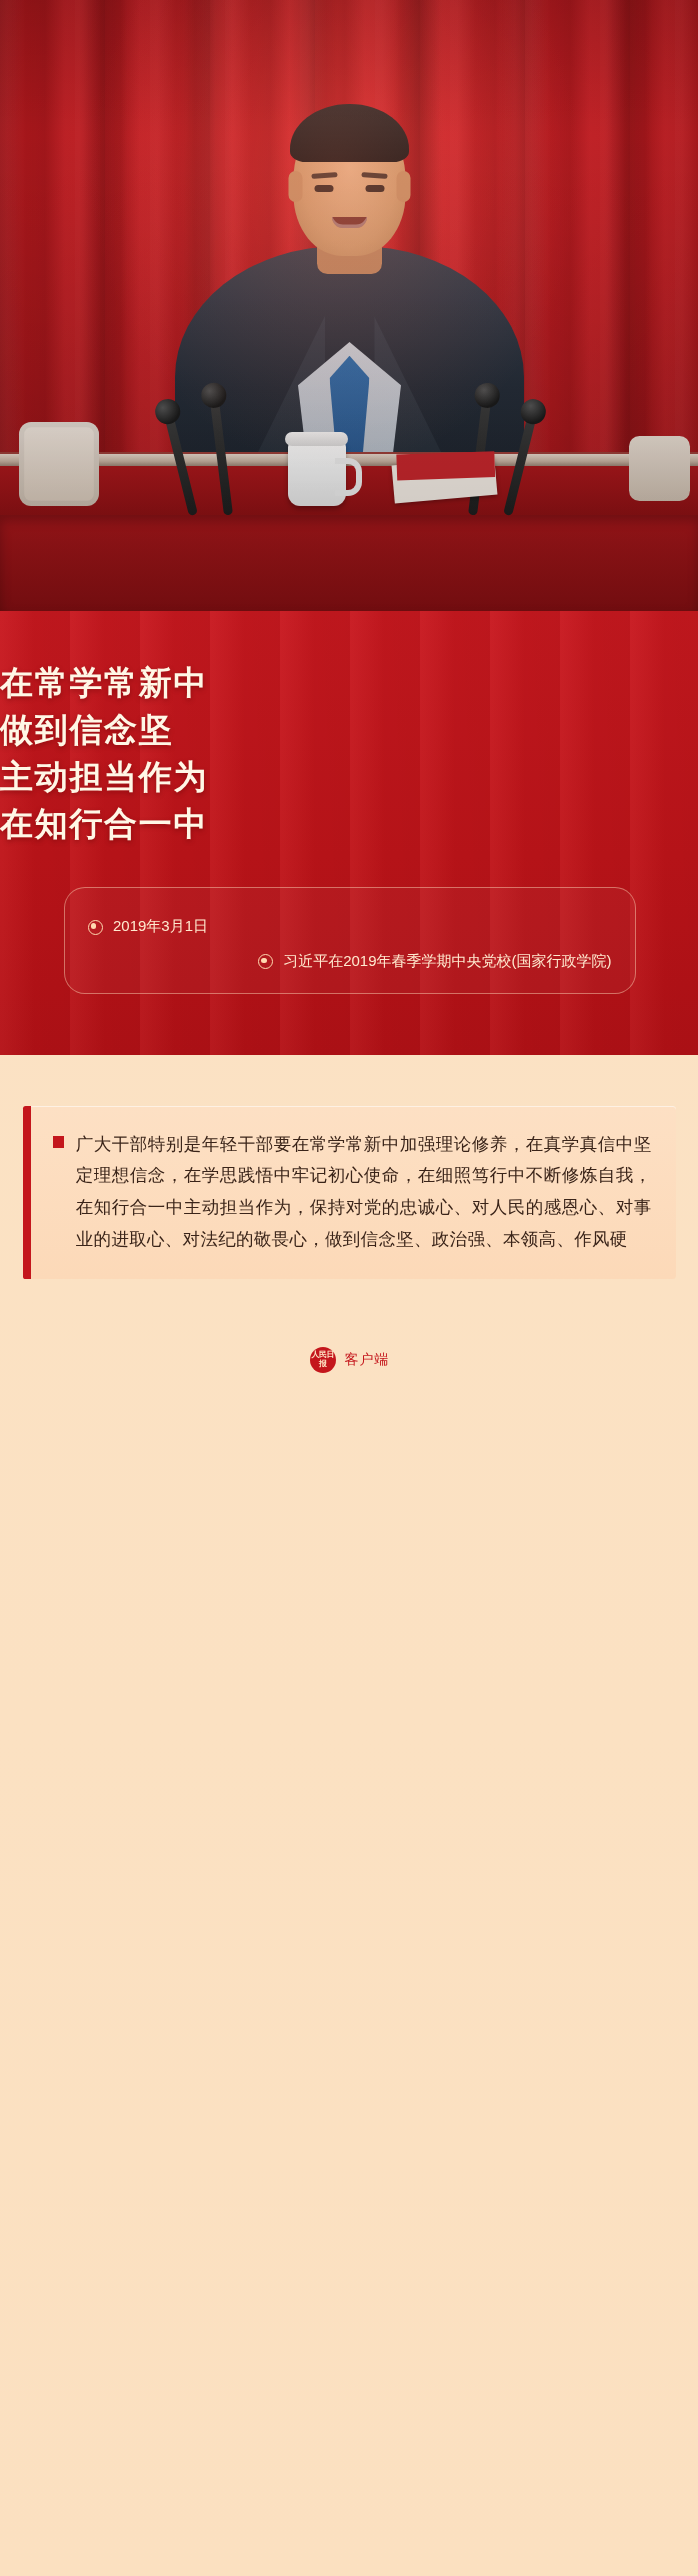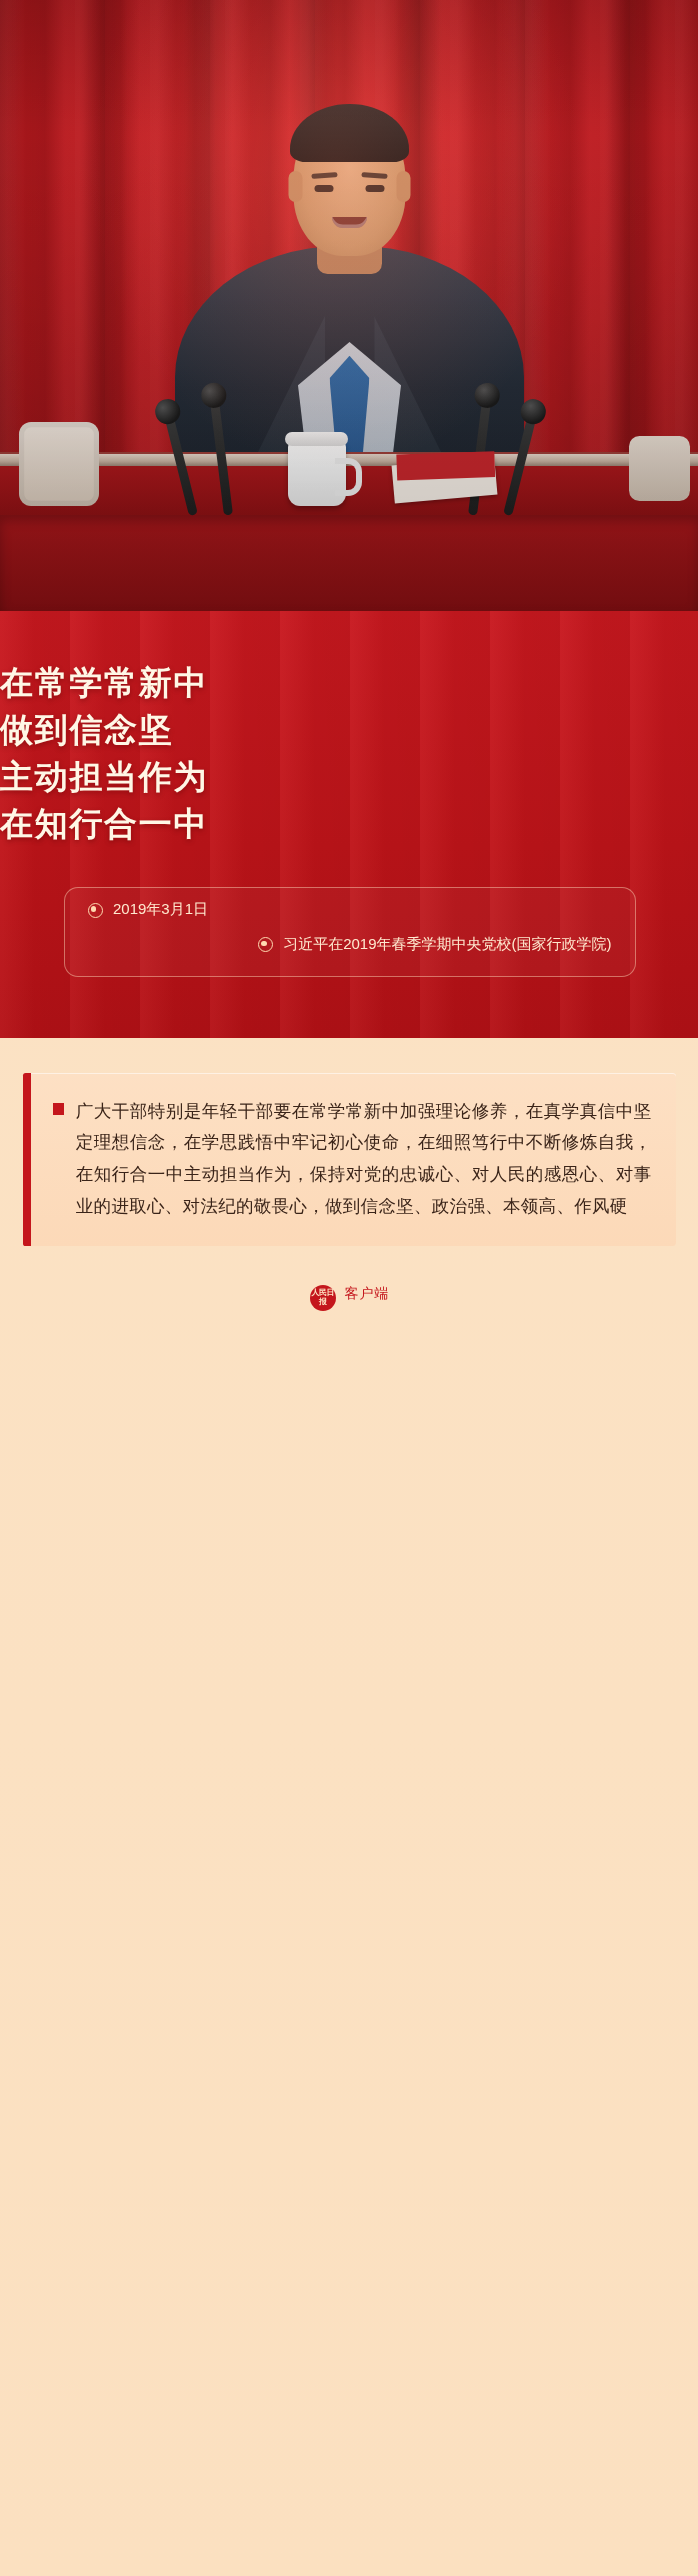--- a/index.html
+++ b/index.html
@@ -216,22 +216,22 @@
     letter-spacing: 1.7px;
     text-shadow: 0 1.7px 5.2px rgba(90,0,0,0.45);
   }
   .main-title span { display: block; }
 
   .meta-box {
     position: relative;
     margin: 40px auto 0;
     width: 524px;
     border: 0.9px solid rgba(255,225,190,0.45);
-    border-radius: 14px;
-    padding: 9px 23px 19px;
+    border-radius: 21px;
+    padding: 26px 23px 19px;
     color: #ffe9cf;
     background: rgba(255,255,255,0.03);
   }
   .meta-row { display: flex; align-items: flex-start; margin-bottom: 10.5px; }
   .meta-row:last-child { margin-bottom: 0; justify-content: flex-end; }
   .meta-dot {
     flex: 0 0 auto;
     width: 13px; height: 13px;
     border: 1.4px solid #ffd9b0;
     border-radius: 50%;
@@ -245,21 +245,21 @@
   .meta-text { font-size: 15px; line-height: 1.62; }
 
   
   .content {
     position: relative;
     padding: 35px 23px 8.7px;
     background: transparent;
   }
   .card {
     position: relative;
-    margin: 0 0 30px 0;
+    margin: 16px 0 30px 0;
     background: linear-gradient(180deg, #fde0c4 0%, #fcd9b8 100%);
     border-radius: 3.5px;
     padding: 23px 24.5px 23px 30px;
     box-shadow: 0 0.9px 0 rgba(255,255,255,0.55) inset;
   }
   .card::before {
     content: "";
     position: absolute;
     left: 0; top: 0; bottom: 0;
     width: 7.9px;
@@ -278,20 +278,21 @@
     font-size: 17.5px;
     line-height: 1.82;
     letter-spacing: 0.3px;
     text-align: justify;
   }
 
   
   .footer {
     height: 84px;
     display: flex;
+    align-items: center;
     justify-content: center;
     gap: 8.7px;
   }
   .logo-badge {
     width: 26px; height: 26px;
     border-radius: 50%;
     background: #c4161c;
     color: #ffe9c8;
     font-size: 7.9px;
     line-height: 1.05;

